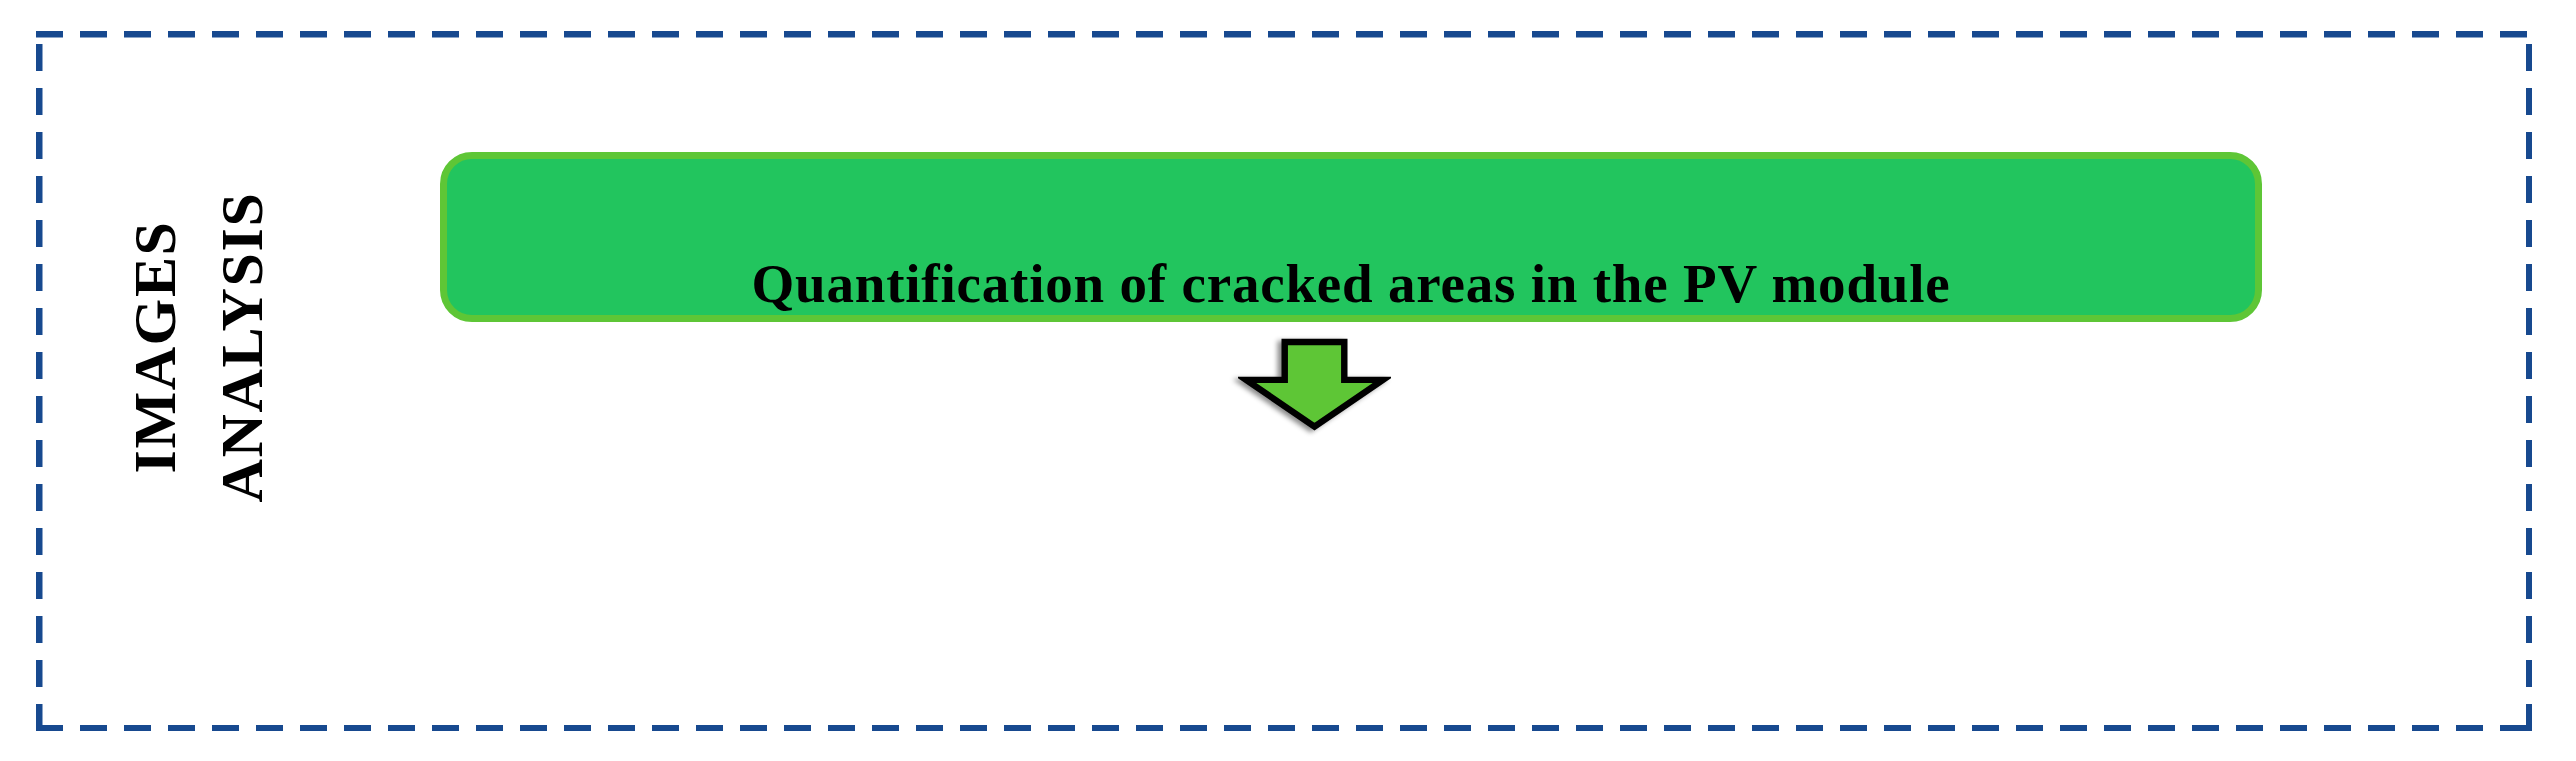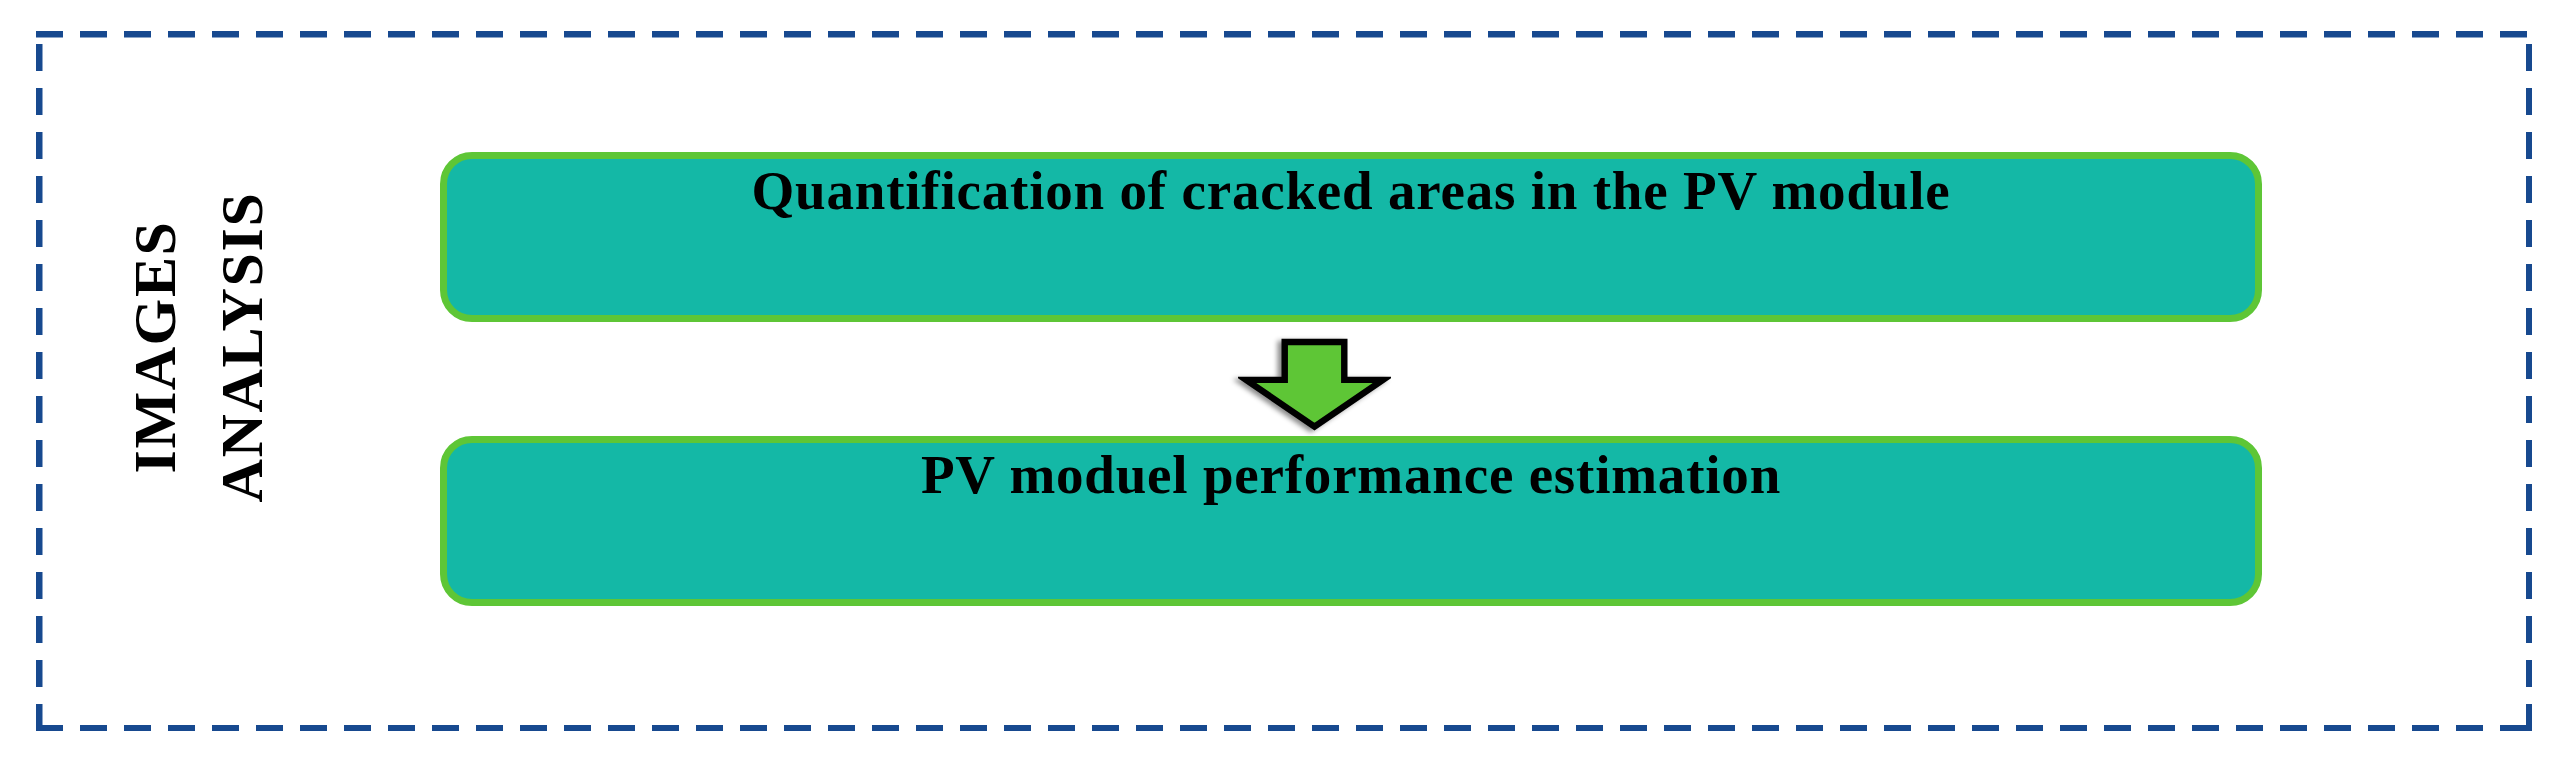--- a/index.html
+++ b/index.html
@@ -46,23 +46,23 @@
   .side-label span { display: block; }
 
   
   .process-box {
     position: absolute;
     left: 440px;
     width: 1822px;
     height: 170px;
     border: 7.3px solid var(--box_green);
     border-radius: 32px;
-    background: #14b8a6;
+    background: #22c55e;
     display: flex;
-    align-items: flex-start;
+    align-items: flex-end;
     justify-content: center;
     text-align: center;
     font-weight: bold;
     font-size: 55px;
     letter-spacing: 0.8px;
     box-sizing: border-box;
   }
   .box-1 { top: 152px; }
   .box-2 { top: 436px; }
 
@@ -89,18 +89,15 @@
   <div class="process-box box-1">
     <span>Quantification of cracked areas in the PV module</span>
   </div>
 
   <div class="arrow-wrap">
     <svg width="153" height="95" viewBox="0 0 190 118" aria-hidden="true">
       <polygon points="58,5 132,5 132,52 180,52 95,110 10,52 58,52" style="fill: var(--box_green); stroke: var(--arrow_outline); stroke-width: 8; stroke-linejoin: miter;"></polygon>
     </svg>
   </div>
 
-  <div class="process-box box-2">
-    <span>PV moduel performance estimation</span>
-  </div>
 
 </div>
 
 
 </body></html>

